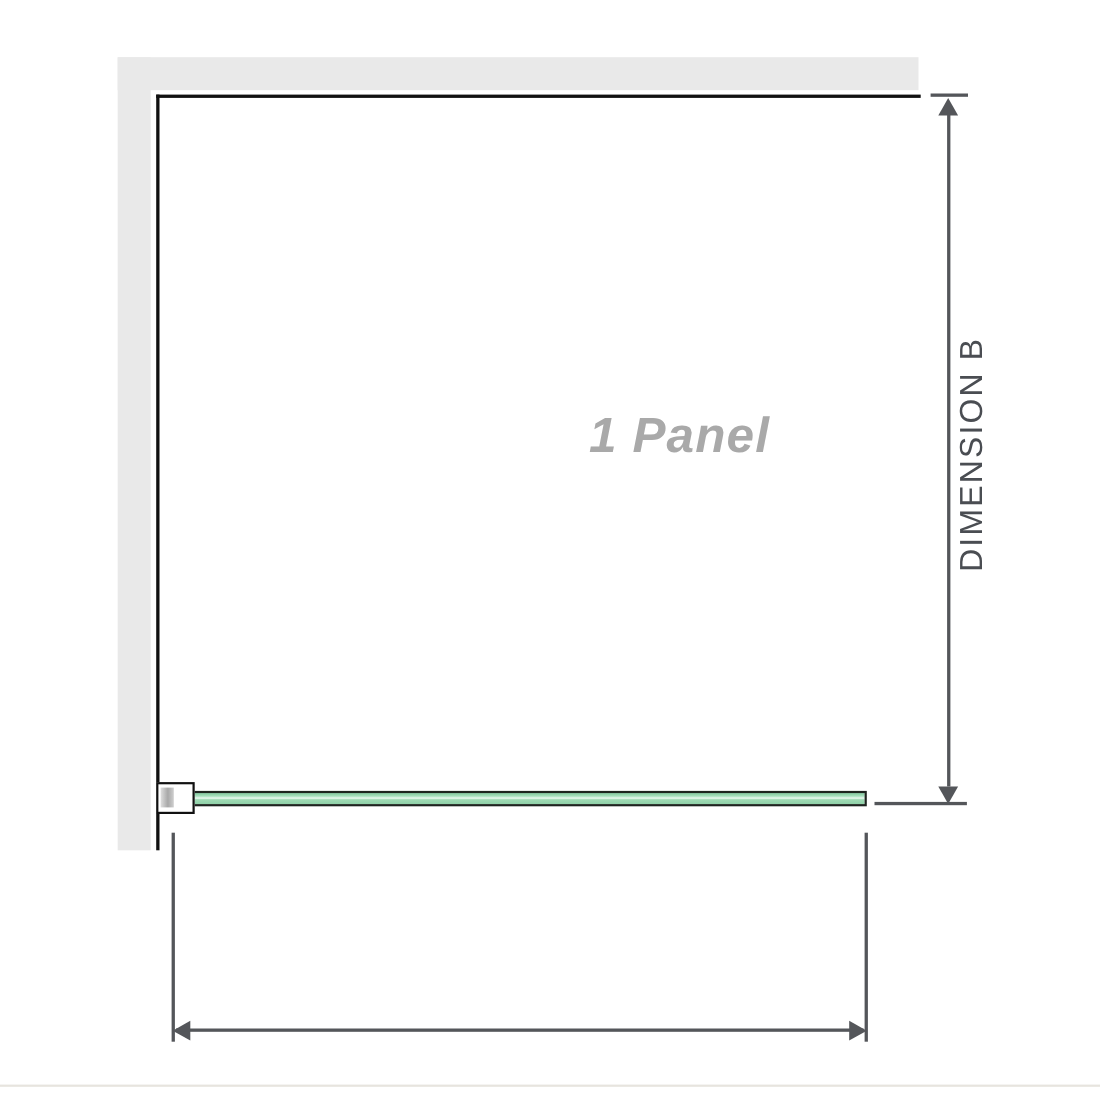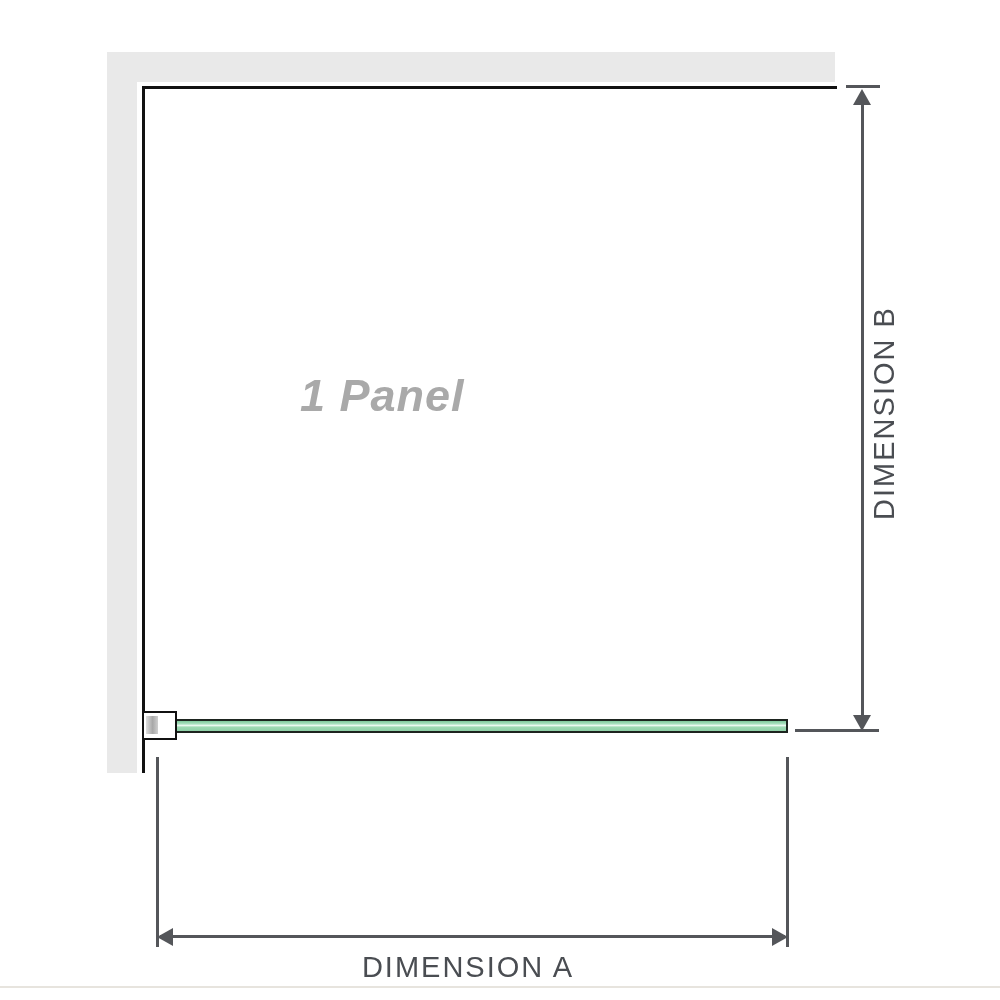--- a/index.html
+++ b/index.html
@@ -19,21 +19,21 @@
   
   .wall{background:var(--wall);}
   .wall-top{left:107px;top:52px;width:728px;height:30px;}
   .wall-left{left:107px;top:52px;width:30px;height:721px;}
   
   .outline-top{left:142px;top:86px;width:695px;height:2.5px;background:var(--outline);}
   .outline-left{left:142px;top:86px;width:2.5px;height:687px;background:var(--outline);}
   
   .panel-label{
     left:300px;top:368px;width:400px;height:56px;line-height:56px;
-    text-align:left;font-size:45px;font-style:italic;font-weight:600;
+    text-align:right;font-size:45px;font-style:italic;font-weight:600;
     color:var(--panel-text);letter-spacing:1px;
   }
   
   .glass{
     left:154px;top:719px;width:634px;height:14px;box-sizing:border-box;
     border:2px solid var(--glass-border);
     background:linear-gradient(180deg,#7fc99c 0%,#a9e0bf 28%,#eefaf3 46%,#9fdab4 60%,#8fd1a8 100%);
   }
   
   .bracket{
@@ -92,17 +92,16 @@
   <div class="abs dim dimB-line"></div>
   <div class="abs tri tri-down"></div>
   <div class="abs dim dimB-tick-bottom"></div>
   <div class="abs dim-label dimB-label">DIMENSION B</div>
 
   <div class="abs dim dimA-ext-left"></div>
   <div class="abs dim dimA-ext-right"></div>
   <div class="abs tri tri-left"></div>
   <div class="abs dim dimA-line"></div>
   <div class="abs tri tri-right"></div>
-  <div class="abs dim-label dimA-label">DIMENSION A</div>
 
   <div class="abs baseline"></div>
 
 </div>
 
 </body></html>

